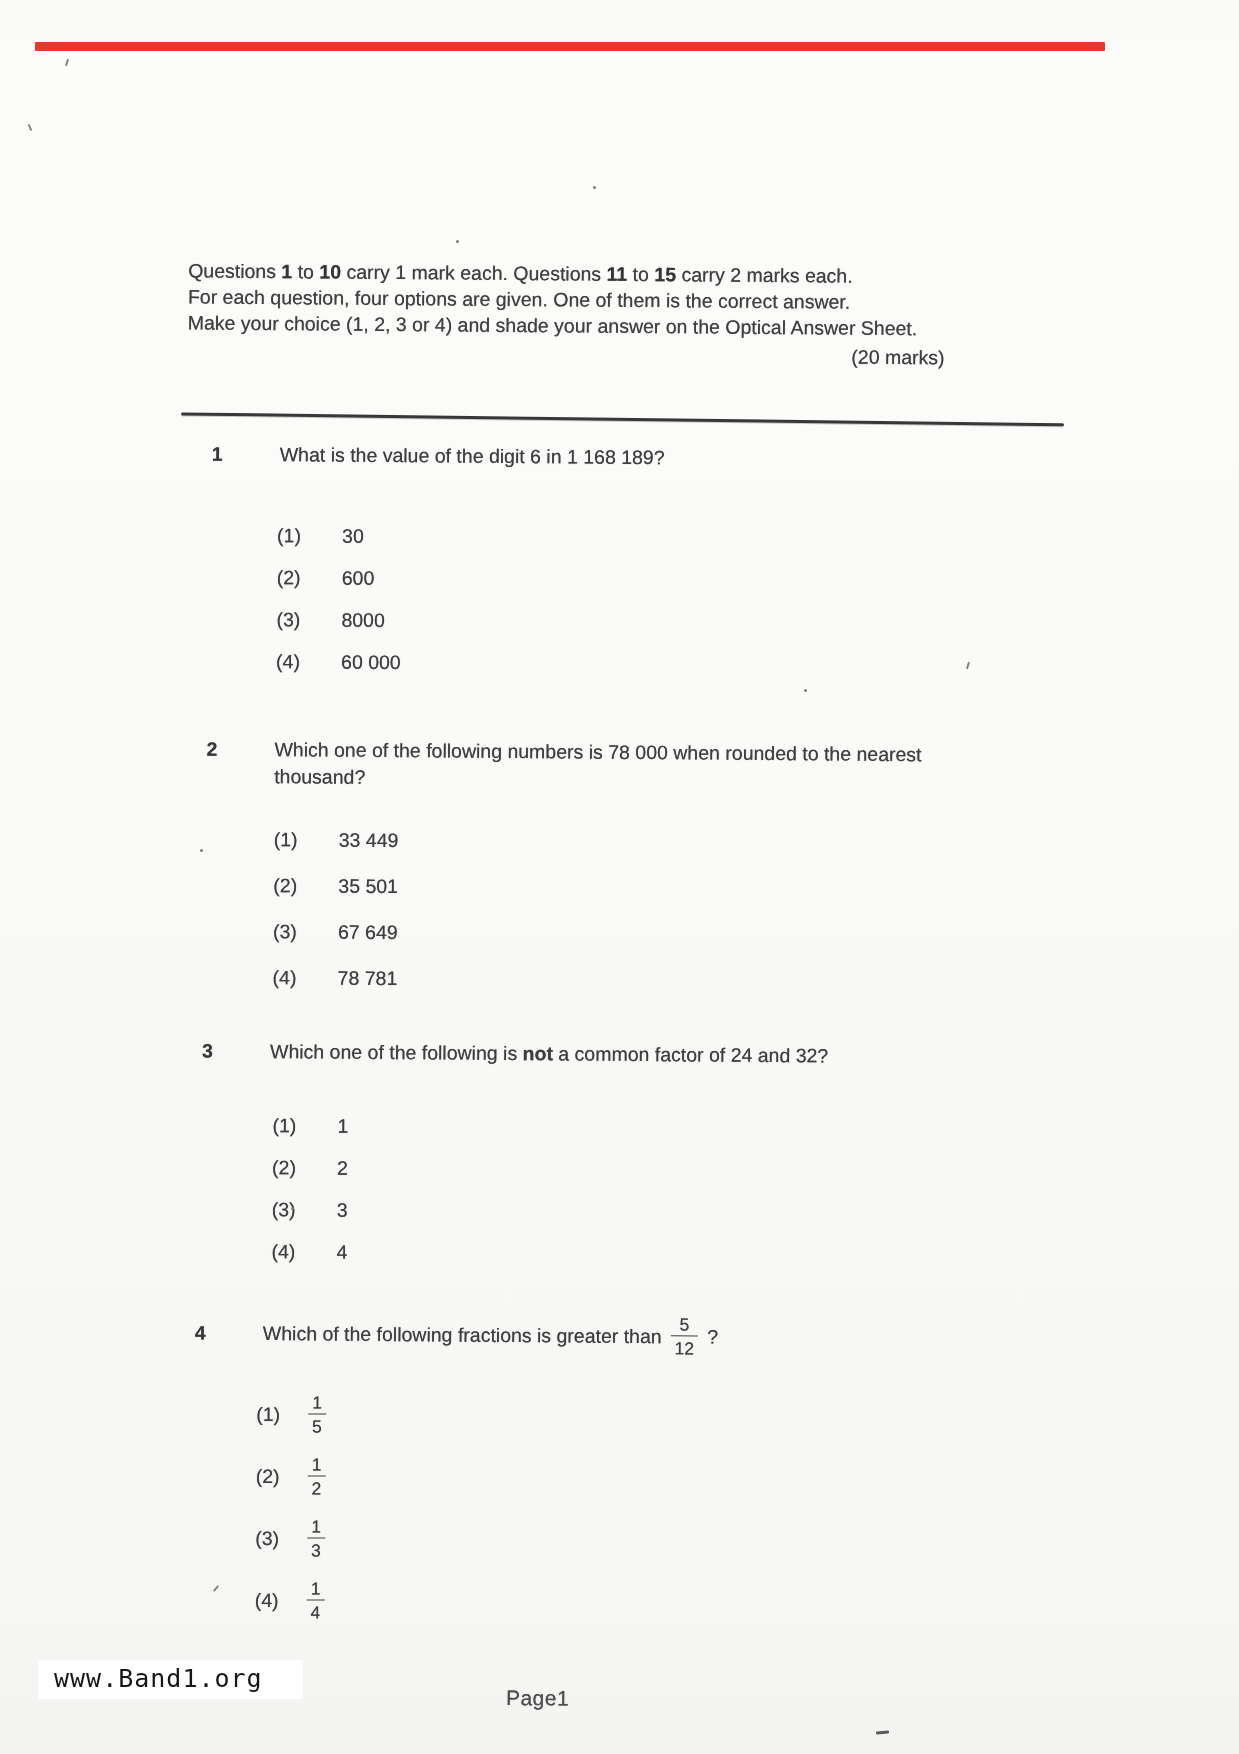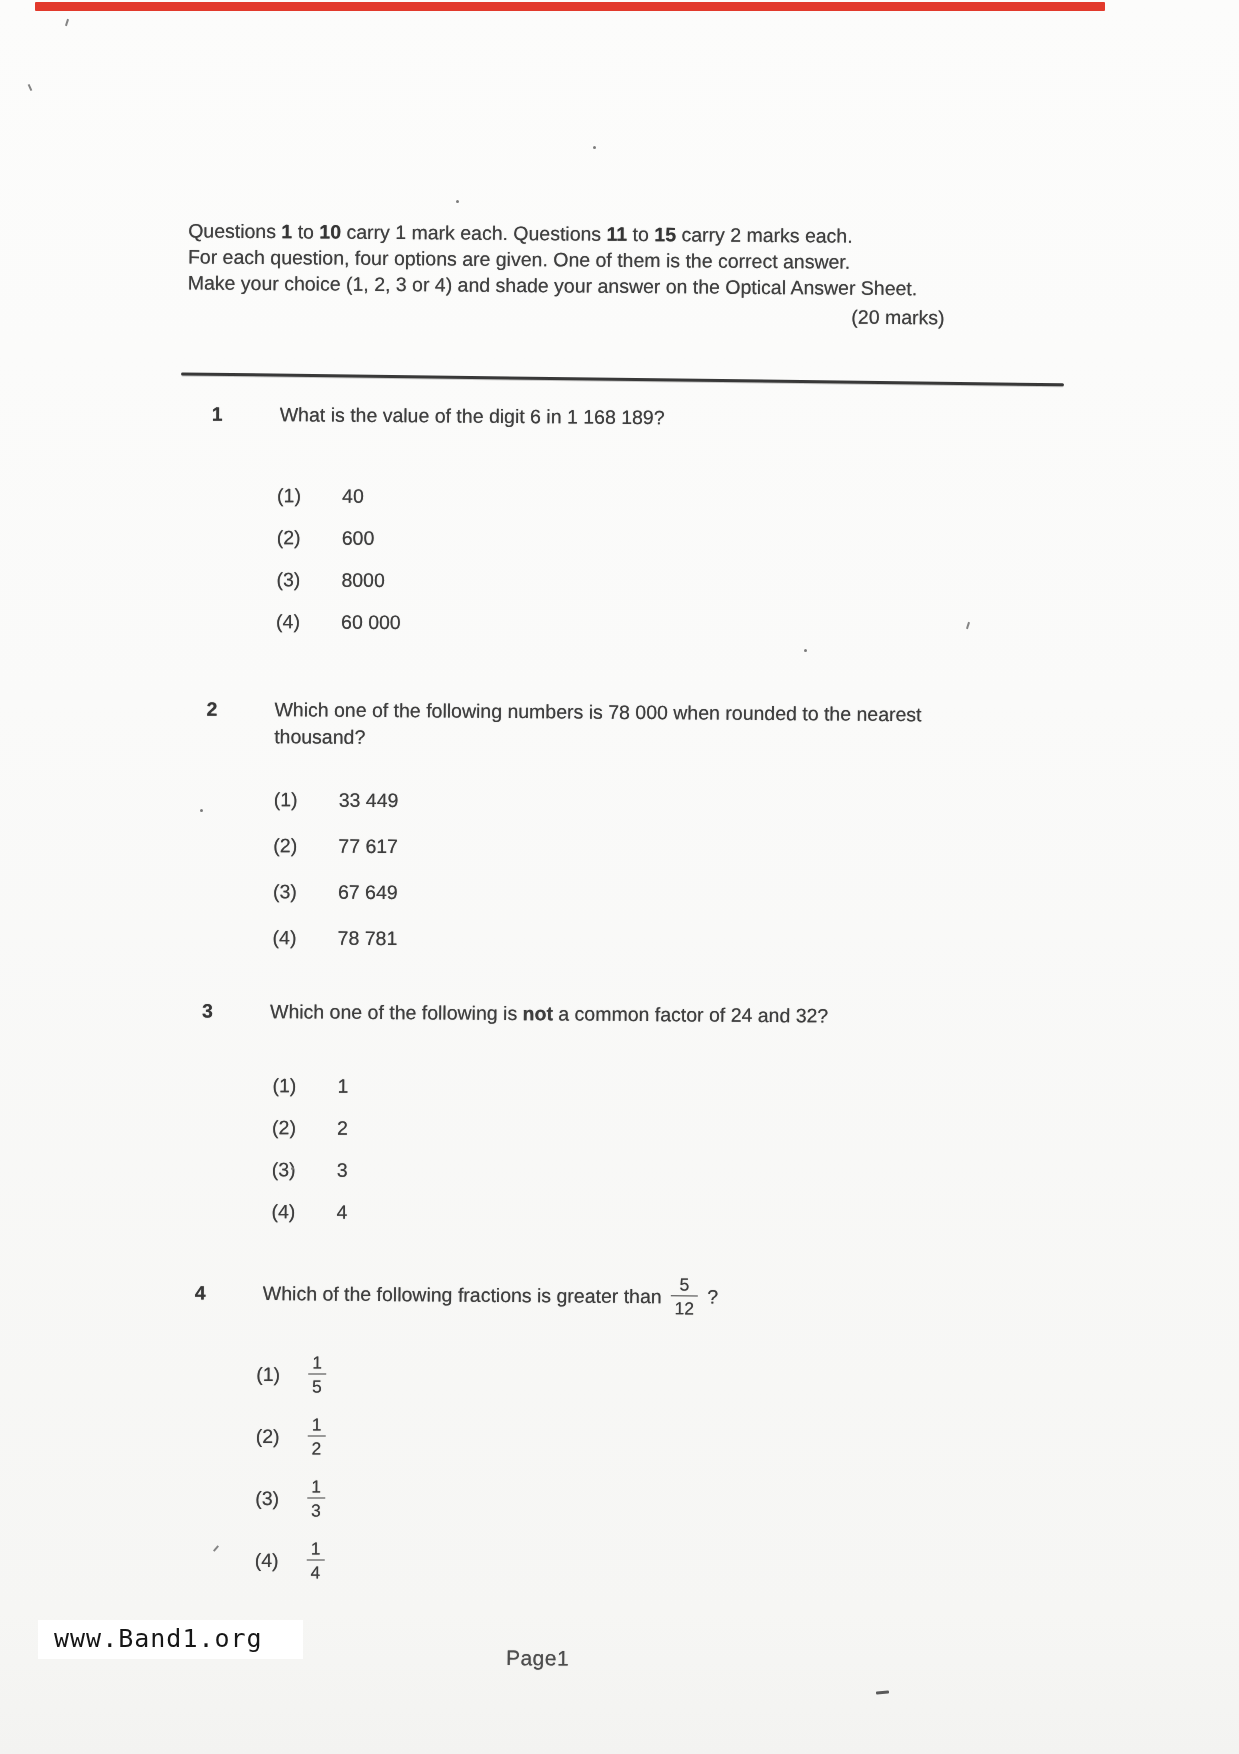--- a/index.html
+++ b/index.html
@@ -7,21 +7,21 @@
     width:1239px; height:1754px; position:relative; overflow:hidden;
     background:#fafaf9;
     font-family:"Liberation Sans", sans-serif;
     color:#424242;
   }
   
   #page::before {
     content:""; position:absolute; inset:0; pointer-events:none;
     background:linear-gradient(180deg, #fcfcfb 0%, #fafaf9 40%, #f6f6f4 92%, #f3f3f1 100%);
   }
-  #page { position:absolute; inset:0; }
+  #page { position:absolute; inset:0;margin-top:40px; }
 
   #top-bar { position:absolute; left:35px; top:2px; width:1070px; height:9px; border-radius:1px; }
 
   
   #content {
     position:absolute; inset:0;
     transform:rotate(0.45deg); transform-origin:0 0;
     text-shadow:0 0 0.7px rgba(70,70,70,0.8);
   }
 
@@ -89,21 +89,21 @@
 
     <div id="rule"></div>
 
     <div class="q" style="left:215px; top:399px;">
       <span class="qnum">1</span>
       <span class="qtext">What is the value of the digit 6 in 1 168 189?</span>
     </div>
     <div class="opts" style="left:281px; top:482px;">
       <div class="opt h42">
           <span class="olabel">(1)</span>
-          <span class="oval">40</span>
+          <span class="oval">30</span>
         </div>
       <div class="opt h42">
           <span class="olabel">(2)</span>
           <span class="oval">600</span>
         </div>
       <div class="opt h42">
           <span class="olabel">(3)</span>
           <span class="oval">8000</span>
         </div>
       <div class="opt h42">
@@ -116,21 +116,21 @@
       <span class="qnum">2</span>
       <span class="qtext" style="max-width:705px;">Which one of the following numbers is 78 000 when rounded to the nearest thousand?</span>
     </div>
     <div class="opts" style="left:280px; top:786px;">
       <div class="opt h46">
           <span class="olabel">(1)</span>
           <span class="oval">33 449</span>
         </div>
       <div class="opt h46">
           <span class="olabel">(2)</span>
-          <span class="oval">77 617</span>
+          <span class="oval">35 501</span>
         </div>
       <div class="opt h46">
           <span class="olabel">(3)</span>
           <span class="oval">67 649</span>
         </div>
       <div class="opt h46">
           <span class="olabel">(4)</span>
           <span class="oval">78 781</span>
         </div>
     </div>

